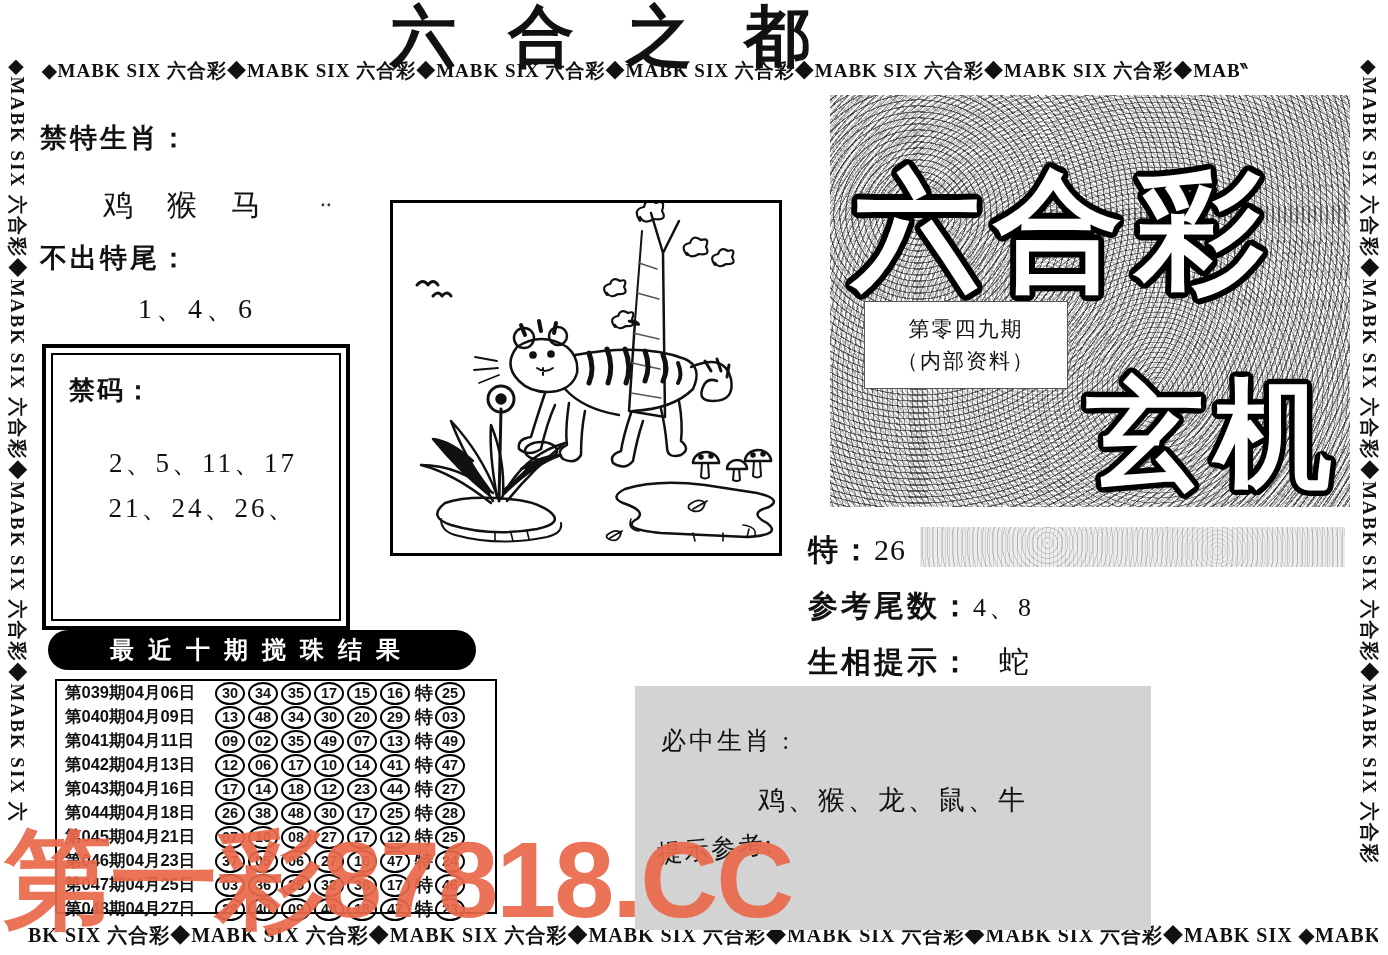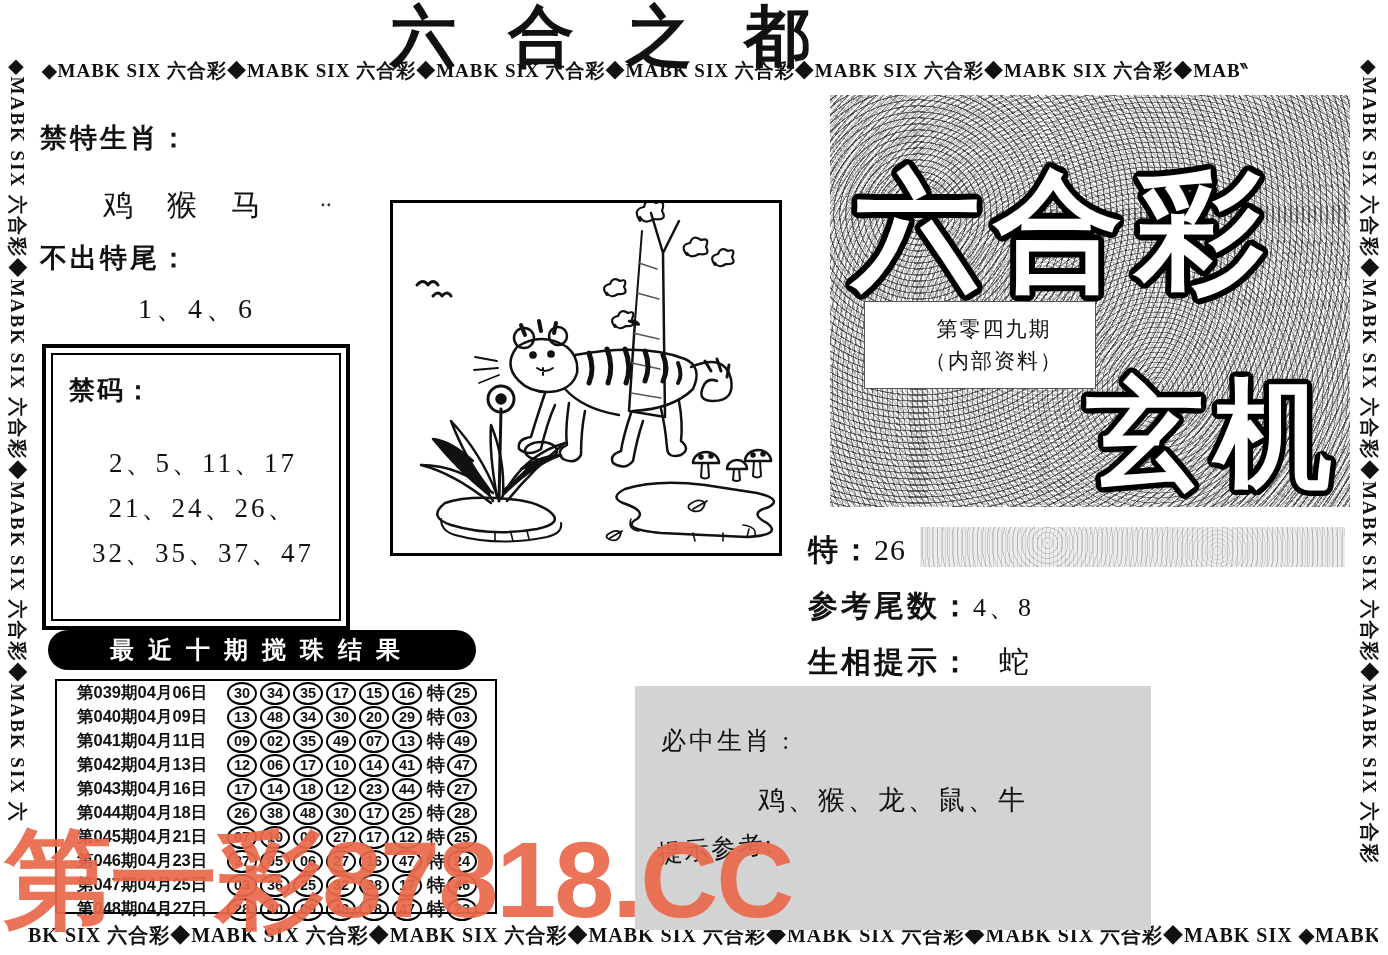--- a/index.html
+++ b/index.html
@@ -36,21 +36,21 @@
   .bancode-lines{position:absolute;left:7px;top:86px;width:100%;text-align:center;
       font-size:27px;line-height:45px;letter-spacing:3px;}
 
   
   .results-pill{left:48px;top:630px;width:428px;height:40px;background:#000;border-radius:22px;
       color:#fff;display:flex;align-items:center;justify-content:center;
       font-size:24px;font-weight:bold;letter-spacing:14px;}
   .results-table{left:55px;top:679px;width:438px;height:231px;border:2px solid #000;
       display:flex;flex-direction:column;justify-content:space-evenly;
       font-family:"Liberation Sans",sans-serif;}
-  .rrow{display:flex;align-items:center;padding-left:20px;}
+  .rrow{display:flex;align-items:center;padding-left:8px;}
   .period{font-size:16.5px;font-weight:bold;width:150px;flex:0 0 150px;white-space:nowrap;}
   .oval{flex:0 0 26px;width:26px;height:19px;border:2px solid #000;border-radius:50%;
       display:flex;align-items:center;justify-content:center;
       font-size:14.5px;font-weight:bold;margin-right:3px;}
   .te{font-size:18px;font-weight:bold;margin:0 2px;}
 
   
   .picture-box{left:390px;top:200px;width:386px;height:350px;border:3px solid #000;background:#fff;}
   .picture-box svg{width:100%;height:100%;}
 
@@ -62,21 +62,21 @@
         repeating-radial-gradient(circle at 63% 71%, rgba(30,30,30,.5) 0 1px, transparent 1px 5px),
         repeating-radial-gradient(circle at 41% 47%, rgba(255,255,255,.95) 0 1.5px, transparent 1.5px 4px),
         repeating-linear-gradient(33deg, rgba(0,0,0,.10) 0 2px, rgba(255,255,255,.12) 2px 5px);}
   .bubble{position:absolute;overflow:visible;}
   .bubble text{font-family:"DejaVu Sans",sans-serif;font-weight:bold;fill:#fff;
       stroke:#000;stroke-linejoin:round;paint-order:stroke fill;}
   .bubble-top{left:14px;top:48px;width:430px;height:170px;}
   .bubble-bottom{left:252px;top:268px;width:262px;height:140px;}
   .issue-box{position:absolute;left:34px;top:206px;width:202px;height:86px;background:#fff;
       border:1px solid #555;display:flex;flex-direction:column;align-items:center;justify-content:center;
-      font-size:21px;line-height:32px;letter-spacing:2px;padding-left:28px;}
+      font-size:21px;line-height:32px;letter-spacing:2px;}
 
   
   .tip-line{font-size:30px;font-weight:bold;letter-spacing:3px;white-space:nowrap;}
   .tip-te{left:808px;top:530px;}
   .tip-te .val{font-weight:normal;letter-spacing:1px;}
   .te-strip{left:920px;top:527px;width:425px;height:40px;background-color:#ededed;
       background-image:repeating-radial-gradient(circle at 30% 40%, rgba(120,120,120,.35) 0 1px, transparent 1px 5px),
       repeating-radial-gradient(circle at 70% 60%, rgba(150,150,150,.3) 0 1px, transparent 1px 4px);}
   .tip-tail{left:808px;top:586px;}
   .tip-tail .val{font-size:26px;font-weight:normal;}
@@ -111,21 +111,20 @@
 <div class="abs ban-zodiac-dots">‥</div>
 <div class="abs lbl-big no-tail-label">不出特尾：</div>
 <div class="abs no-tail-values">1、4、6</div>
 
 <div class="abs bancode-outer">
   <div class="bancode-inner">
     <div class="bancode-label">禁码：</div>
     <div class="bancode-lines">
       <div>2、5、11、17</div>
       <div>21、24、26、</div>
-      <div>32、35、37、47</div>
     </div>
   </div>
 </div>
 
 <div class="abs results-pill">最近十期搅珠结果</div>
 <div class="abs results-table">
     <div class="rrow">
       <span class="period">第039期04月06日</span>
       <span class="oval">30</span>
       <span class="oval">34</span>

